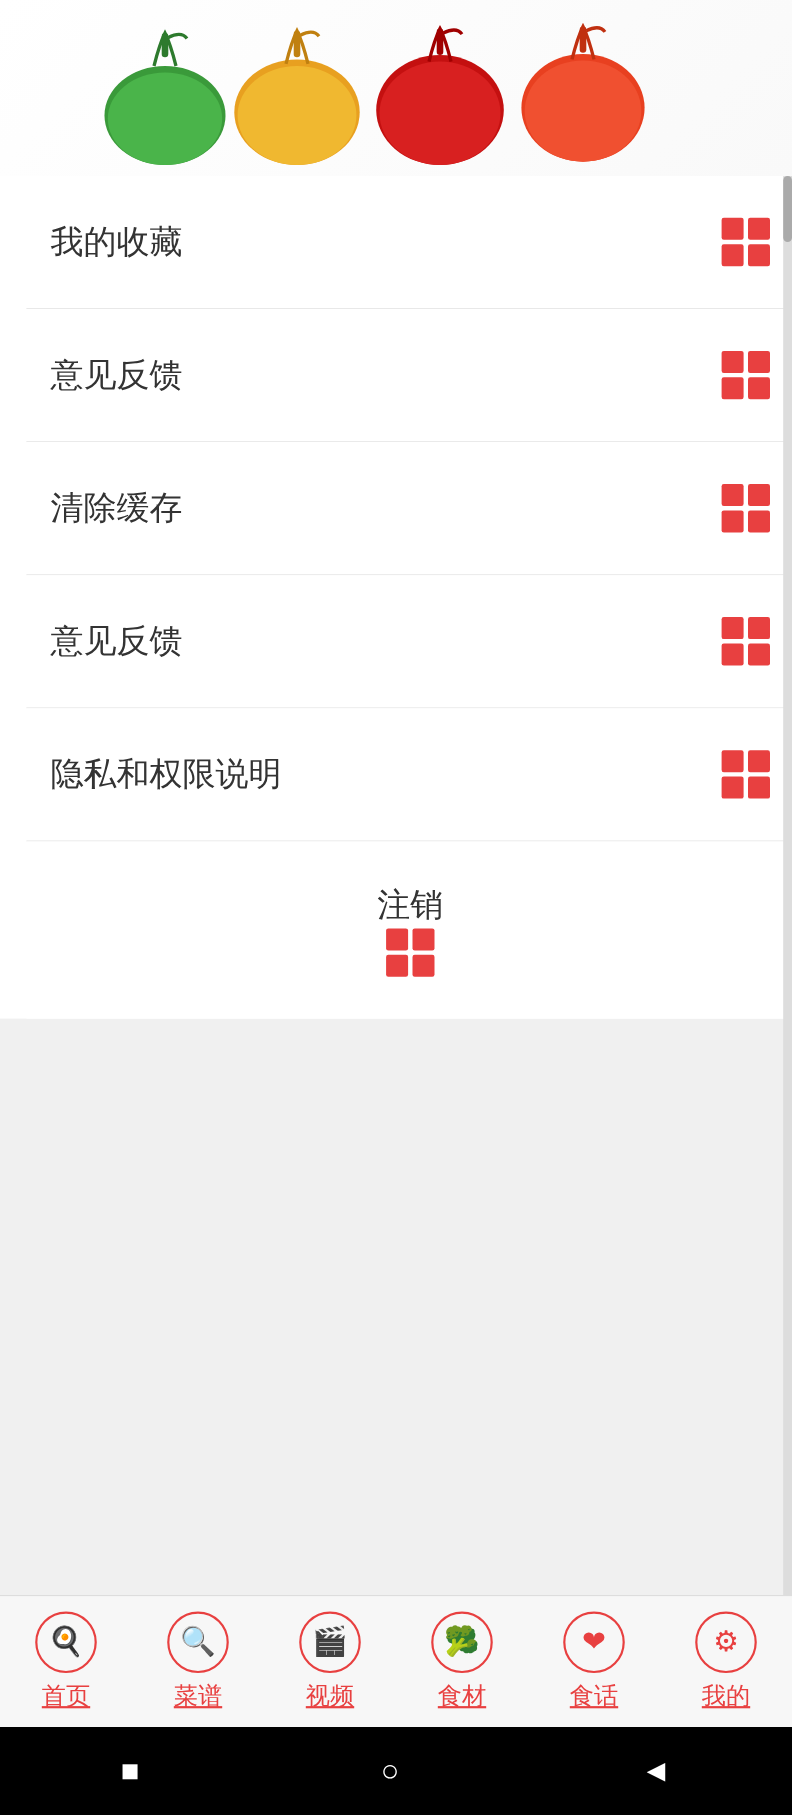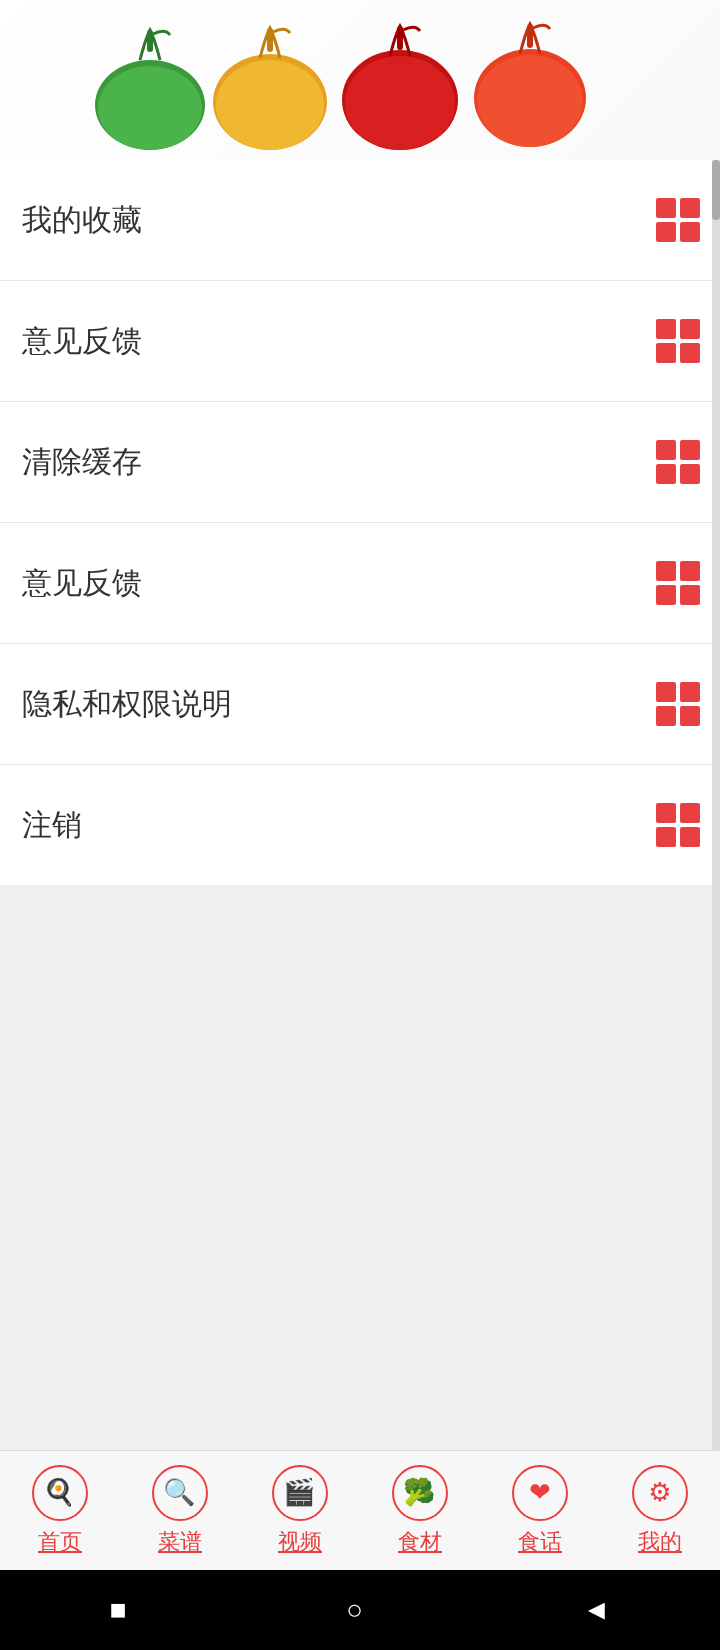--- a/index.html
+++ b/index.html
@@ -40,24 +40,26 @@
     }
 
     .menu-item {
       display: flex;
       align-items: center;
       justify-content: space-between;
       padding: 38px 20px 38px 22px;
       border-bottom: 1px solid #e8e8e8;
       background: #fff;
       cursor: pointer;
+      margin-left: 24px;
     }
 
     .menu-item:last-child {
       border-bottom: none;
+      flex-direction: column;
     }
 
     .menu-label {
       font-size: 30px;
       color: #333;
       font-weight: 400;
     }
 
     
     .grid-icon {

